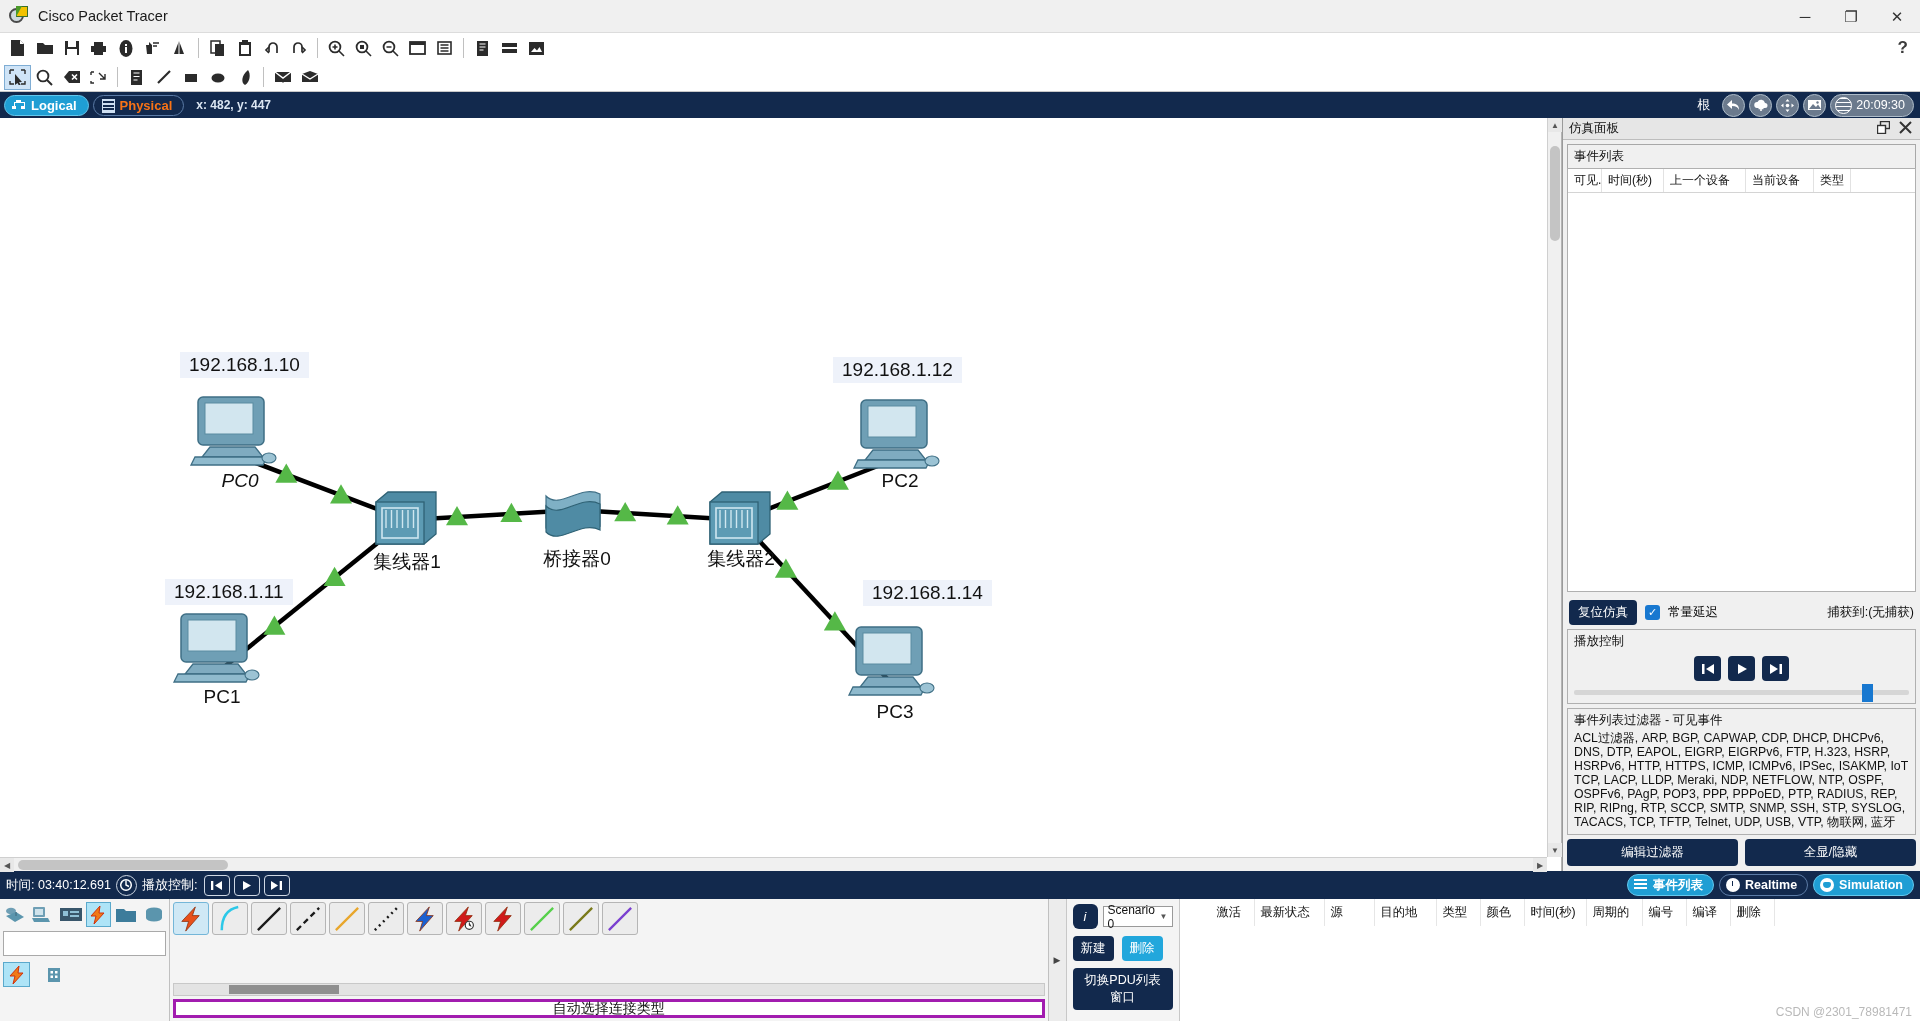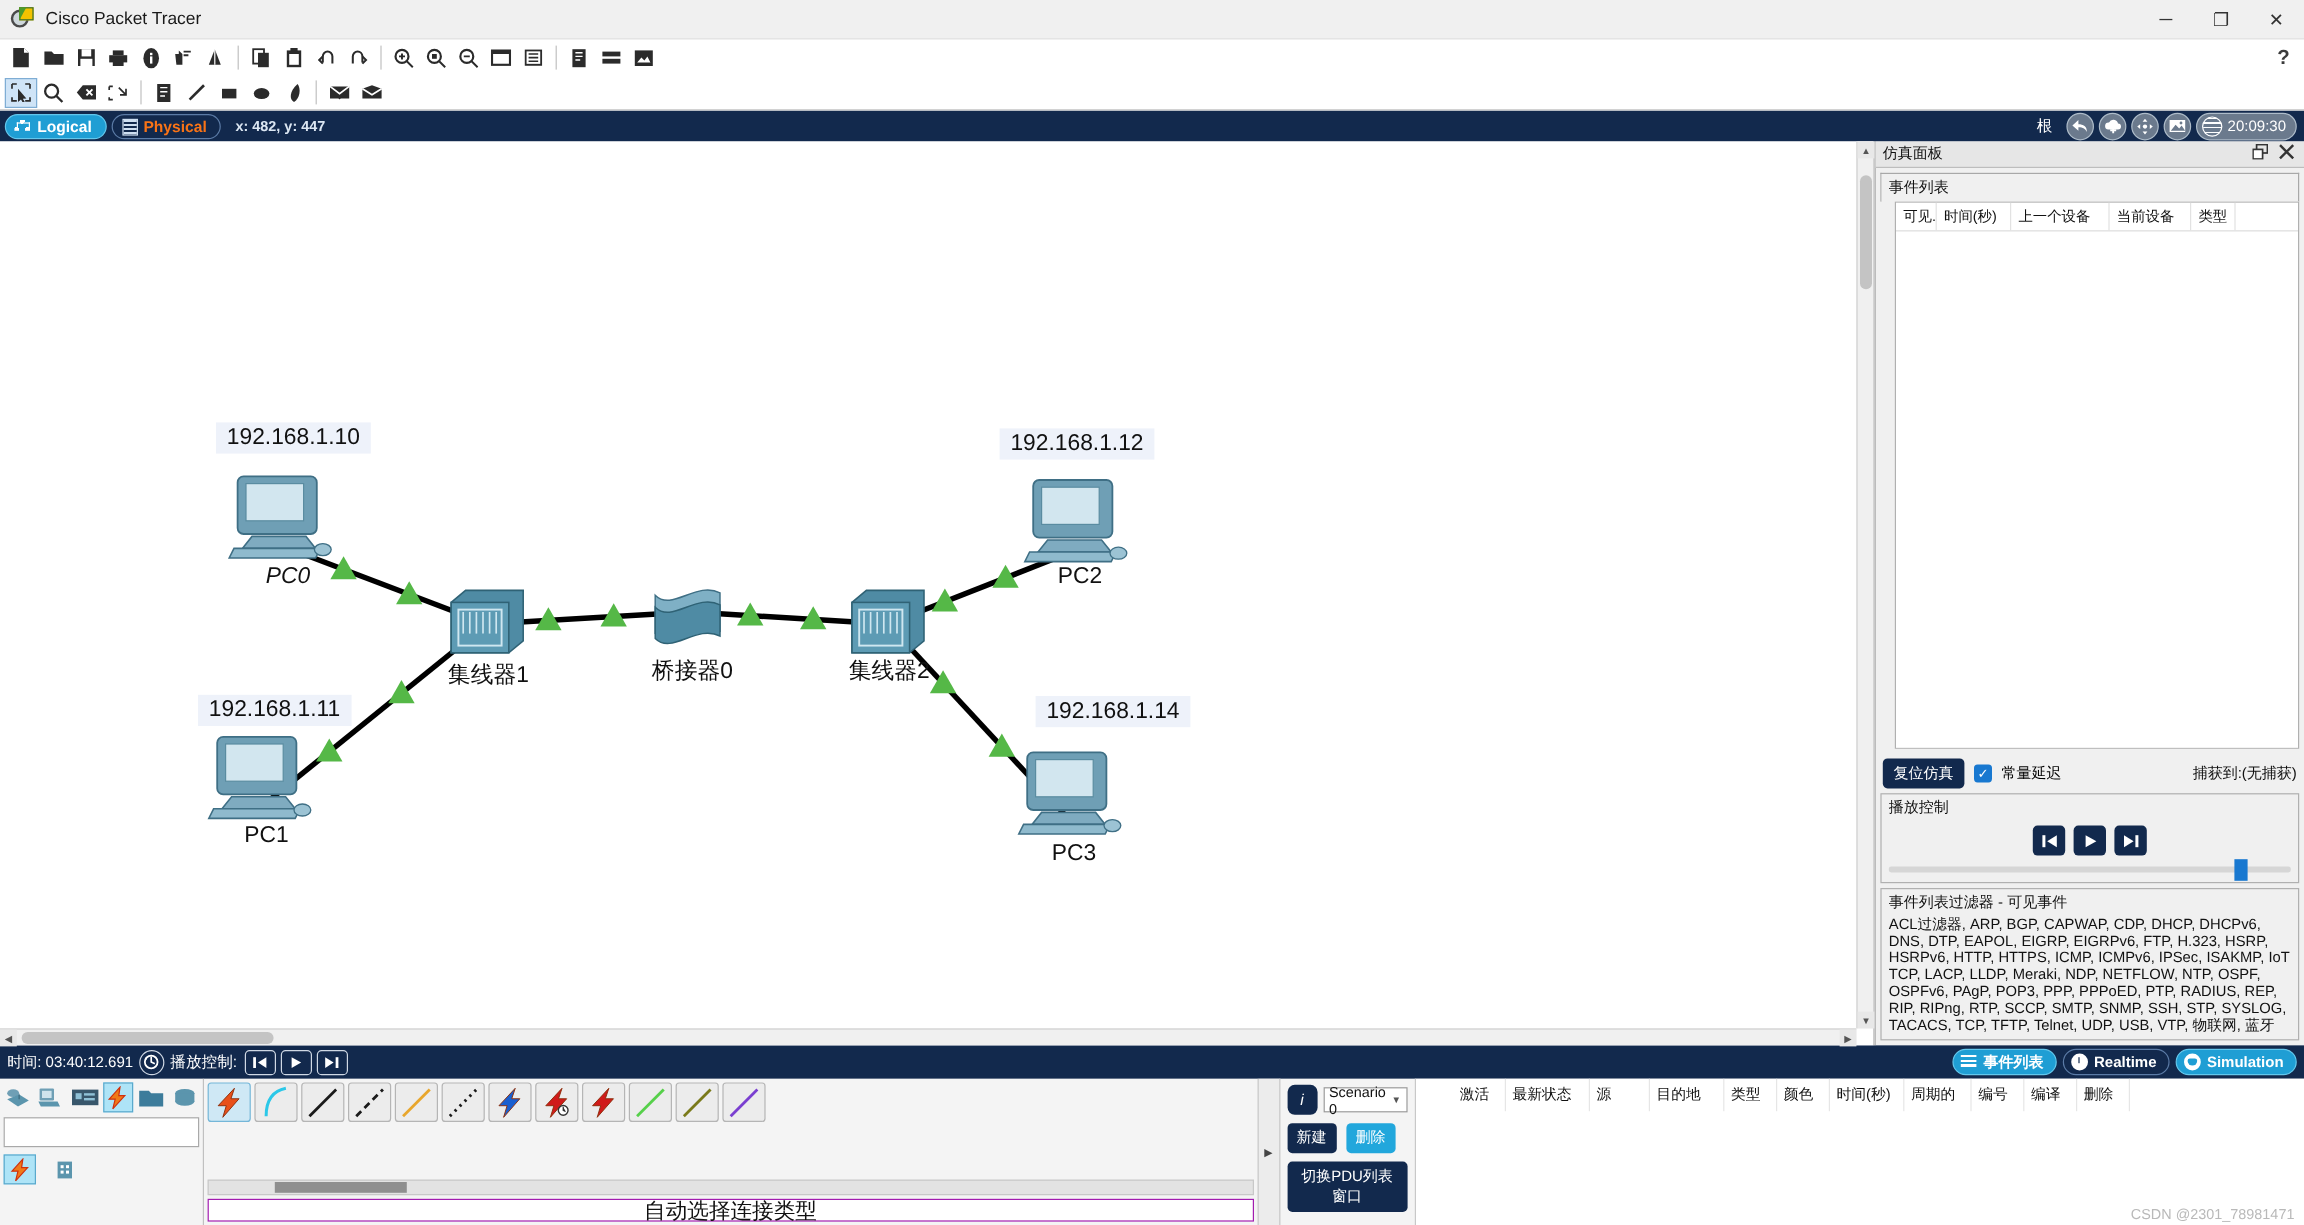--- a/index.html
+++ b/index.html
@@ -124,21 +124,21 @@
 
   
   .simpanel { width: 358px; background: #f0f0f0; display: flex; flex-direction: column;
               border-left: 1px solid #9a9a9a; flex: none; justify-content: flex-end; }
   .sp-head { height: 22px; background: #e6e6e6; display: flex; align-items: center;
              padding: 0 4px 0 6px; border-bottom: 1px solid #bdbdbd; }
   .sp-head .t { font-size: 12.5px; color: #111; }
   .sp-head .icons { margin-left: auto; display: flex; gap: 9px; padding-right: 4px; color: #333; }
   .sp-box { margin: 4px; border: 1px solid #a8a8a8; background: #fff; display: flex; flex-direction: column; }
   .sp-box .bl { font-size: 12.5px; padding: 3px 6px; color: #111; background: #f0f0f0; }
-  .evt-table { border: 1px solid #b0b0b0; margin: 0 4px 4px 16px; background: #fff; flex: 1;
+  .evt-table { border: 1px solid #b0b0b0; margin: 0 4px 4px 4px; background: #fff; flex: 1;
                display: flex; flex-direction: column; min-height: 0; }
   .evt-head { display: flex; font-size: 12px; color: #111; border-bottom: 1px solid #d4d4d4; background: #fff; }
   .evt-head .c { padding: 3px 6px; border-right: 1px solid #e2e2e2; white-space: nowrap; }
   .evt-body { flex: 1; background: #fff; position: relative; }
   .sp-row { display: flex; align-items: center; padding: 4px 6px; gap: 8px; }
   .darkbtn { background: #12294d; color: #fff; font-size: 12.5px; padding: 4px 9px;
              border-radius: 4px; white-space: nowrap; }
   .cbx { width: 15px; height: 15px; background: #1878d0; border-radius: 3px; color: #fff;
          font-size: 11px; display: flex; align-items: center; justify-content: center; }
   .cap { margin-left: auto; font-size: 12.5px; color: #111; }
@@ -187,22 +187,22 @@
   .devico.sel { background: #aee4f7; border: 1px solid #5aa9cc; }
   .devsearch { margin-top: 4px; height: 25px; border: 1px solid #a9a9a9; background: #fff; }
   .devrow2 { margin-top: 6px; display: flex; gap: 10px; }
   .palette { flex: 1; border-right: 1px solid #c0c0c0; display: flex; flex-direction: column; padding: 3px; }
   .cablerow { display: flex; gap: 3px; }
   .cable { width: 36px; height: 33px; border: 1px solid #b5b5b5; background: #ececec; border-radius: 3px;
            display: flex; align-items: center; justify-content: center; }
   .cable.sel { background: #cfe8f5; border-color: #74b6d8; }
   .pal-scroll { margin-top: auto; height: 13px; background: #e3e3e3; border: 1px solid #c8c8c8; position: relative; }
   .pal-scroll .th { position: absolute; left: 55px; top: 1px; width: 110px; height: 9px; background: #8f8f8f; }
-  .pal-status { margin-top: 3px; height: 19px; border: 1px solid #a21caf; background: #fff;
-                display: flex; align-items: center; justify-content: center; font-size: 18px; color: #111; }
+  .pal-status { margin-top: 3px; height: 19px; border: 3px solid #a21caf; background: #fff;
+                display: flex; align-items: center; justify-content: center; font-size: 14px; color: #111; }
   .pdupanel { flex: 1; display: flex; }
   .pdu-tab { width: 18px; border-right: 1px solid #c8c8c8; background: #ececec;
              display: flex; align-items: center; justify-content: center; font-size: 9px; color: #444; }
   .pdu-left { width: 112px; padding: 5px 6px; }
   .scenario { display: flex; align-items: center; gap: 5px; }
   .sc-i { width: 25px; height: 25px; border-radius: 6px; background: #12294d; color: #fff;
           display: flex; align-items: center; justify-content: center; font-size: 13px; font-style: italic; }
   .sc-sel { flex: 1; height: 21px; border: 1px solid #9a9a9a; background: #fff; display: flex;
             align-items: center; padding: 0 4px; font-size: 12px; color: #111; }
   .sc-sel .ch { margin-left: auto; font-size: 8px; color: #555; }
@@ -639,20 +639,24 @@
         <div class="slider">
           <div class="knob"></div>
         </div>
       </div>
 
       <div class="filtbox">
         <div class="lbl">事件列表过滤器 - 可见事件</div>
         <div class="protos">ACL过滤器, ARP, BGP, CAPWAP, CDP, DHCP, DHCPv6, DNS, DTP, EAPOL, EIGRP, EIGRPv6, FTP, H.323, HSRP, HSRPv6, HTTP, HTTPS, ICMP, ICMPv6, IPSec, ISAKMP, IoT TCP, LACP, LLDP, Meraki, NDP, NETFLOW, NTP, OSPF, OSPFv6, PAgP, POP3, PPP, PPPoED, PTP, RADIUS, REP, RIP, RIPng, RTP, SCCP, SMTP, SNMP, SSH, STP, SYSLOG, TACACS, TCP, TFTP, Telnet, UDP, USB, VTP, 物联网, 蓝牙</div>
       </div>
 
+      <div class="filtbtns">
+        <div class="darkbtn">编辑过滤器</div>
+        <div class="darkbtn">全显/隐藏</div>
+      </div>
     </div>
   </div>
 
   <div class="statusbar">
     <div class="sb-time">时间: 03:40:12.691</div>
     <div class="rcircle">
       <svg width="14" height="14" viewBox="0 0 14 14">
           <circle cx="7" cy="7" r="5.3" fill="none" stroke="#fff" stroke-width="1.5"></circle>
           <path d="M7 2.5V7l3 1.5" stroke="#fff" stroke-width="1.4" fill="none"></path>
           <path d="M2 3l1.5 1.5L2 6z" fill="#fff"></path>

